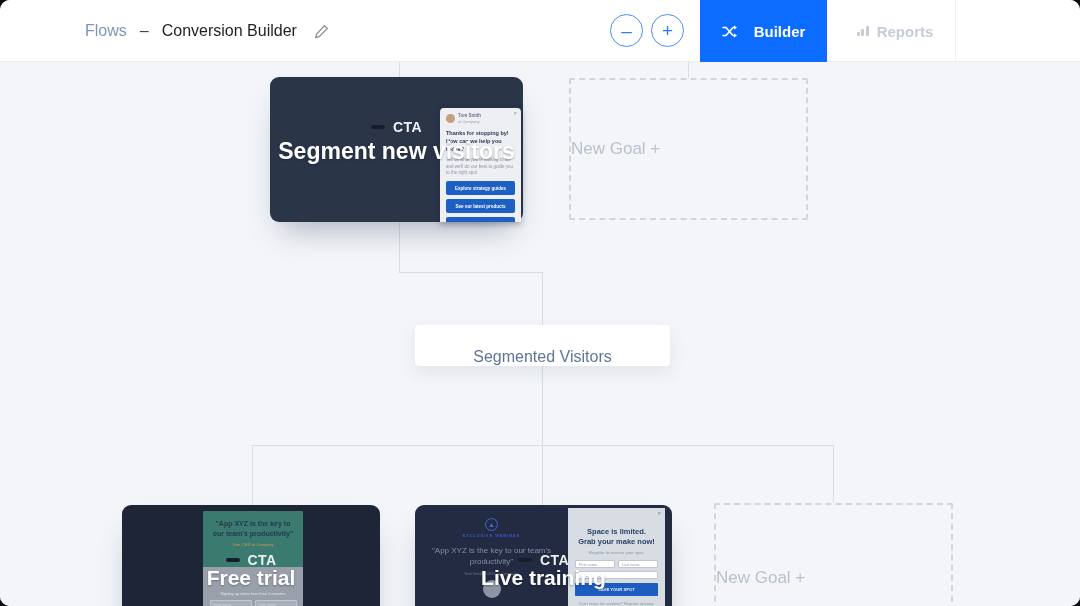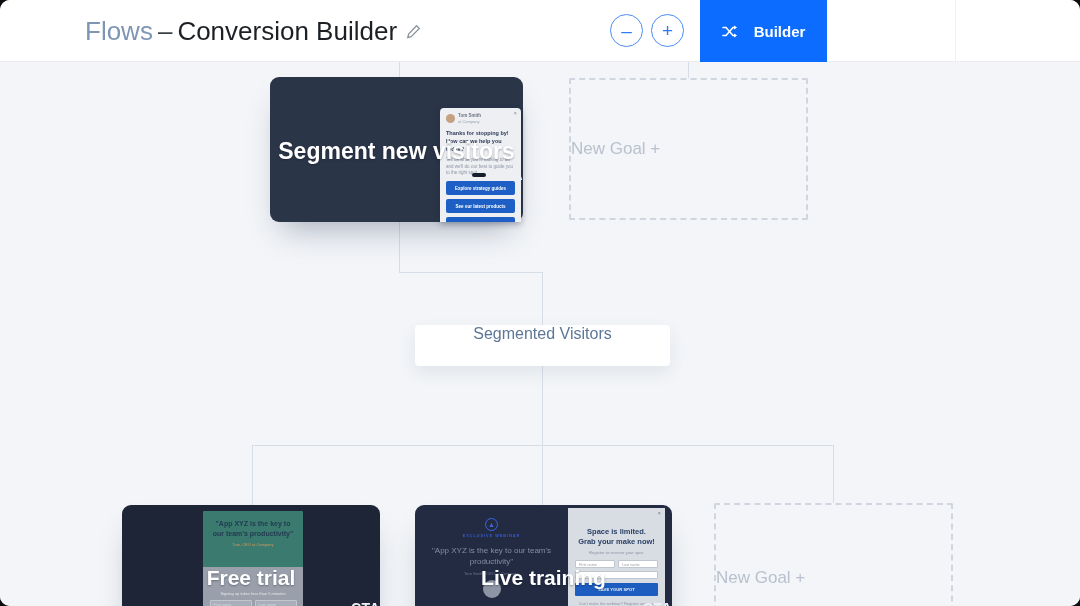--- a/index.html
+++ b/index.html
@@ -4,21 +4,21 @@
 <style>
   html,body{margin:0;padding:0;background:#0c0d10;}
   *{box-sizing:border-box;}
   .app{
     position:relative;width:1080px;height:606px;margin:0 auto;
     border-radius:10px;overflow:hidden;background:#f3f5f8;
     font-family:"Liberation Sans",sans-serif;
   }
   
   .header{position:absolute;top:0;left:0;width:1080px;height:62px;background:#ffffff;border-bottom:1px solid #ecedf1;z-index:20;}
-  .crumb{position:absolute;left:85px;top:0;height:62px;display:flex;align-items:center;font-size:26px;gap:5px;text-align:center;}
+  .crumb{position:absolute;left:85px;top:0;height:62px;display:flex;align-items:center;font-size:16px;gap:13px;text-align:center;}
   .crumb .flows{color:#7e96b4;}
   .crumb .sep{color:#3a3f46;}
   .crumb .title{color:#1c1f24;font-weight:500;}
   .pencil{margin-left:4px;display:inline-flex;}
   .zoom-btn{position:absolute;top:14px;width:33px;height:33px;border-radius:50%;
     border:1.5px solid #4b8cf7;background:#fff;color:#2f7bf5;font-size:19px;font-weight:400;
     display:flex;align-items:center;justify-content:center;line-height:1;padding:0;cursor:pointer;}
   .zoom-out{left:610px;}
   .zoom-in{left:651px;}
   .builder-btn{position:absolute;left:700px;top:0;width:127px;height:62px;background:#0b6cff;border:none;
@@ -33,25 +33,25 @@
   
   .canvas{position:absolute;top:62px;left:0;width:1080px;height:544px;background:#f3f5f8;overflow:hidden;}
   .cline{position:absolute;background:#d7dde7;}
   
   .dark-card{position:absolute;background:#2b3548;border-radius:9px;
     box-shadow:0 18px 30px -12px rgba(43,58,92,.38);}
   .goal-box{position:absolute;border:2px dashed #cfd6e0;border-radius:2px;
     display:flex;align-items:center;
     color:#b9c1ce;font-size:17px;}
   .sv-box{position:absolute;left:415px;top:263px;width:255px;height:41px;background:#fff;border-radius:4px;
-    box-shadow:0 7px 16px rgba(70,85,120,.10);display:flex;align-items:flex-start;justify-content:center;
+    box-shadow:0 7px 16px rgba(70,85,120,.10);display:flex;align-items:flex-end;justify-content:center;
     color:#5d7697;font-size:16px;z-index:5;cursor:pointer;}
   .cta-row{position:absolute;left:0;width:100%;text-align:center;z-index:6;
     color:#eef0f4;font-weight:700;font-size:14px;letter-spacing:.4px;
-    display:flex;align-items:center;justify-content:flex-end;gap:8px;margin-top:48px;}
+    display:flex;align-items:center;justify-content:center;gap:8px;}
   .cta-dash{display:inline-block;width:14px;height:3.5px;background:#161d2c;border-radius:2px;}
   .node-title{position:absolute;left:0;width:100%;text-align:center;z-index:6;color:#ffffff;font-weight:700;
     font-size:23px;text-shadow:0 1px 2px rgba(10,15,30,.35);}
   
   .chat-widget{position:absolute;left:170px;top:31px;width:81px;bottom:0;background:#edeff3;
     border-radius:4px 4px 0 0;z-index:4;box-shadow:0 2px 6px rgba(20,30,55,.35);overflow:hidden;}
   .cw-close{position:absolute;right:4px;top:2px;font-size:6px;color:#8a91a0;}
   .cw-head{display:flex;align-items:center;gap:3px;padding:5px 6px 3px 6px;}
   .cw-avatar{width:9px;height:9px;border-radius:50%;background:#c4a07e;flex:none;}
   .cw-name{font-size:4.5px;font-weight:700;color:#6b7384;line-height:1.3;}
@@ -120,20 +120,28 @@
         <svg width="16" height="13" viewBox="0 0 16 13">
           <path d="M1 2.5h3l7 8h2.5" fill="none" stroke="#fff" stroke-width="1.6" stroke-linecap="round"></path>
           <path d="M1 10.5h3l7-8h2.5" fill="none" stroke="#fff" stroke-width="1.6" stroke-linecap="round"></path>
           <path d="M12 0.5l3 2-3 2z" fill="#fff"></path>
           <path d="M12 8.5l3 2-3 2z" fill="#fff"></path>
         </svg>
       </span>
       <span>Builder</span>
     </button>
 
+    <button class="reports-tab">
+      <span class="bar-icon">
+        <i style="height:4px"></i>
+          <i style="height:7px"></i>
+          <i style="height:10px"></i>
+      </span>
+      <span>Reports</span>
+    </button>
 
     <div class="header-divider"></div>
   </div>
 
   <div class="canvas">
 
     <div class="cline" style="left:399px;top:0;width:1px;height:15px;"></div>
     <div class="cline" style="left:688px;top:0;width:1px;height:16px;"></div>
     <div class="cline" style="left:399px;top:160px;width:1px;height:50px;"></div>
     <div class="cline" style="left:399px;top:210px;width:144px;height:1px;"></div>

